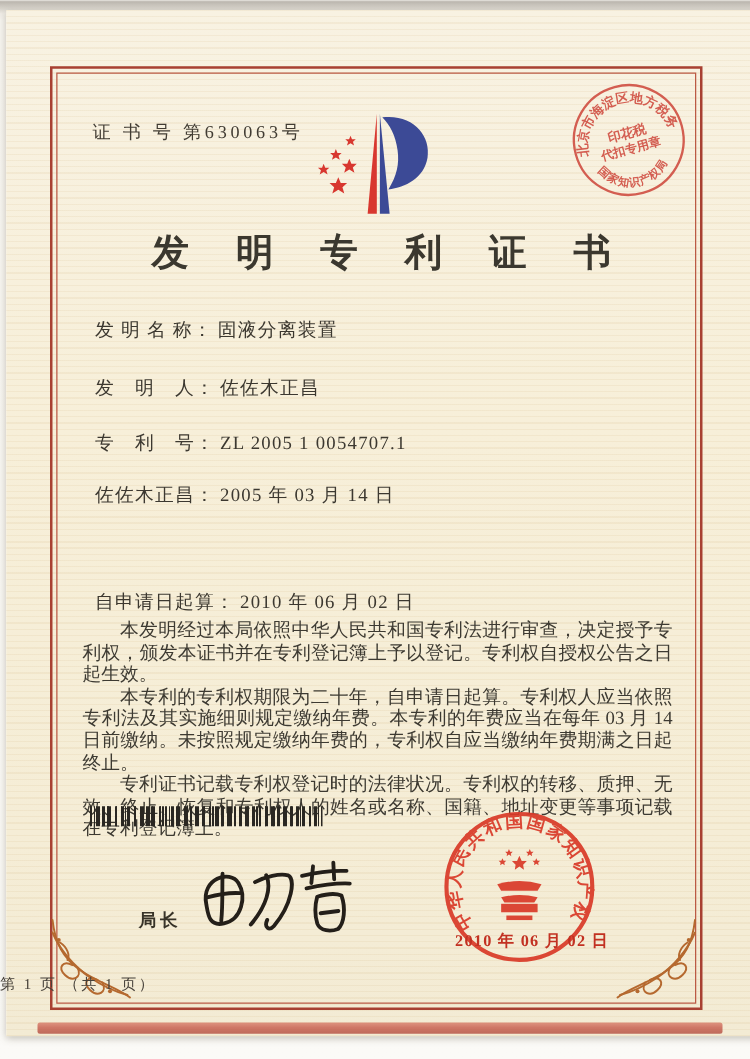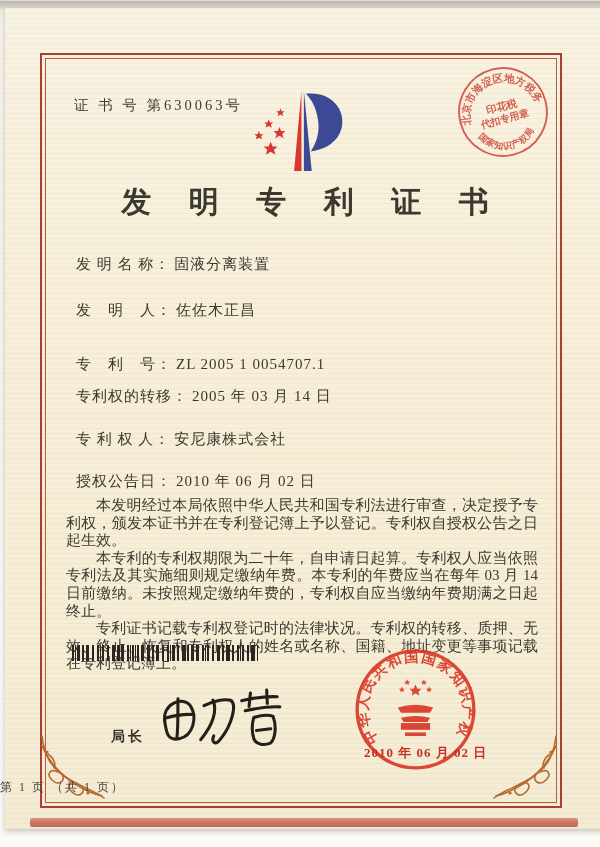--- a/index.html
+++ b/index.html
@@ -23,21 +23,21 @@
   .frame .inner-line{
     position:absolute;left:3px;top:3px;right:3px;bottom:3px;
     border:1px solid #bb5a44;
   }
   .cert-no{position:absolute;left:74px;top:95px;font-size:14.5px;letter-spacing:3px;color:#413c33;}
   .logo{position:absolute;left:250px;top:86px;width:98px;height:88px;}
   .tax-stamp{position:absolute;left:456px;top:64px;width:94px;height:94px;transform:rotate(-15deg);opacity:.88;}
   .title{position:absolute;left:0;right:0;top:181px;text-align:center;font-size:30px;font-weight:bold;
          letter-spacing:15px;color:#3b382f;}
   .field{position:absolute;left:76px;font-size:15px;color:#3c3830;letter-spacing:1px;white-space:nowrap;}
-  .f0{top:254px}.f1{top:300px}.f2{top:354px}.f3{top:386px}.f4{top:429px}.f5{top:471px}
+  .f0{top:254px}.f1{top:300px}.f2{top:344px}.f3{top:386px}.f4{top:429px}.f5{top:471px}
   .field .val{margin-left:4px;}
   .body-text{position:absolute;left:66px;top:496px;width:472px;font-size:15px;line-height:17.6px;
              color:#3d3a32;text-align:justify;}
   .body-text p{margin:0;text-indent:2em;}
   .barcode{
     position:absolute;left:72px;top:644px;width:186px;height:16px;
     background:
       repeating-linear-gradient(90deg,#2a2722 0 2px,rgba(0,0,0,0) 2px 5px),
       repeating-linear-gradient(90deg,#2a2722 0 1px,rgba(0,0,0,0) 1px 7px),
       repeating-linear-gradient(90deg,rgba(0,0,0,0) 0 3px,#2a2722 3px 4px,rgba(0,0,0,0) 4px 11px);
@@ -99,27 +99,24 @@
   <div class="field f0">
     <span class="lbl">发 明 名 称：</span><span class="val">固液分离装置</span>
   </div>
   <div class="field f1">
     <span class="lbl">发　明　人：</span><span class="val">佐佐木正昌</span>
   </div>
   <div class="field f2">
     <span class="lbl">专　利　号：</span><span class="val">ZL 2005 1 0054707.1</span>
   </div>
   <div class="field f3">
-    <span class="lbl">专利权的转移：</span><span class="val">2005 年 03 月 14 日</span>
-  </div>
-  <div class="field f4">
-    <span class="lbl">专 利 权 人：</span><span class="val">安尼康株式会社</span>
+    <span class="lbl">佐佐木正昌：</span><span class="val">2005 年 03 月 14 日</span>
   </div>
   <div class="field f5">
-    <span class="lbl">授权公告日：</span><span class="val">2010 年 06 月 02 日</span>
+    <span class="lbl">自申请日起算：</span><span class="val">2010 年 06 月 02 日</span>
   </div>
 
   <div class="body-text">
     <p>本发明经过本局依照中华人民共和国专利法进行审查，决定授予专利权，颁发本证书并在专利登记簿上予以登记。专利权自授权公告之日起生效。</p>
     <p>本专利的专利权期限为二十年，自申请日起算。专利权人应当依照专利法及其实施细则规定缴纳年费。本专利的年费应当在每年 03 月 14 日前缴纳。未按照规定缴纳年费的，专利权自应当缴纳年费期满之日起终止。</p>
     <p>专利证书记载专利权登记时的法律状况。专利权的转移、质押、无效、终止、恢复和专利权人的姓名或名称、国籍、地址变更等事项记载在专利登记簿上。</p>
   </div>
 
   <div class="barcode"></div>
 

